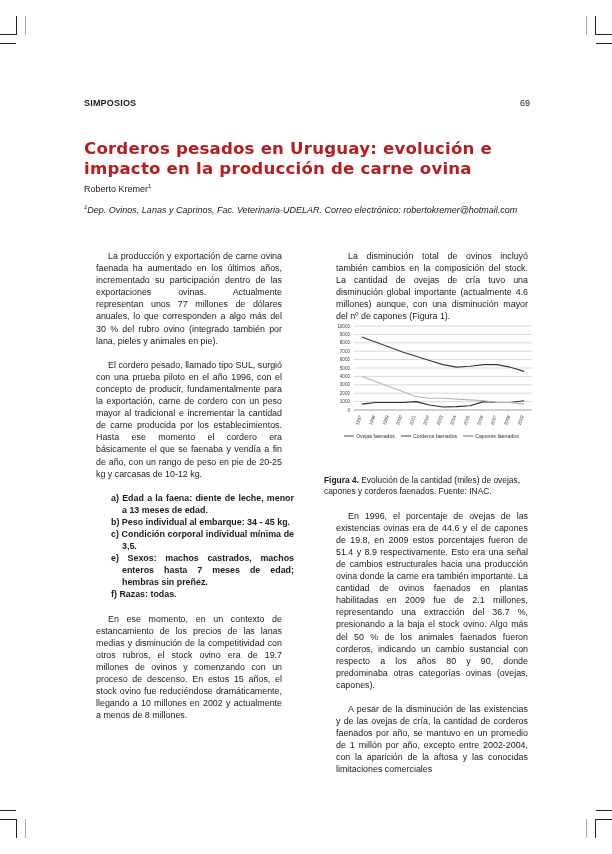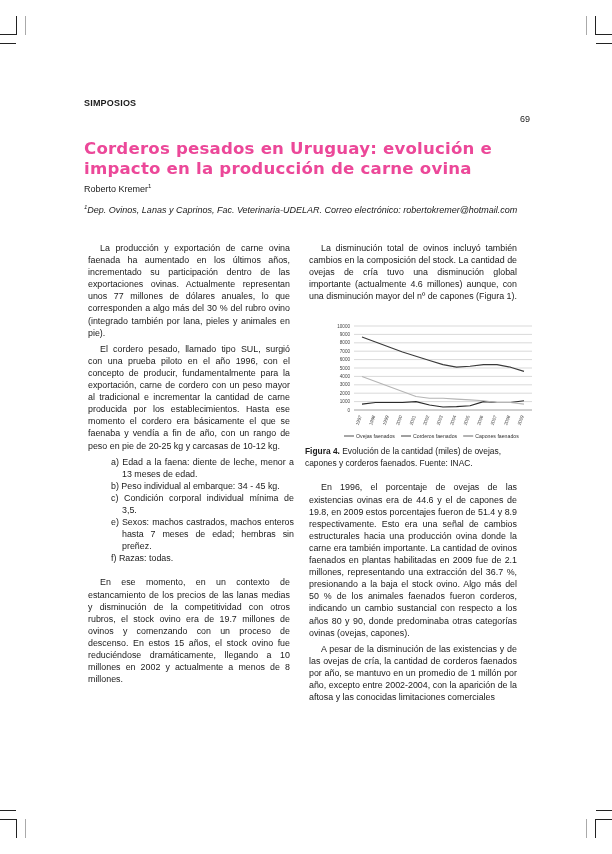--- a/index.html
+++ b/index.html
@@ -1,33 +1,33 @@
 <!DOCTYPE html>
 <html><head>
 <meta charset="utf-8">
 <style>
   html, body { margin:0; padding:0; background:#fff; }
   body { width:612px; height:854px; position:relative; overflow:hidden;
          font-family:"Liberation Sans", sans-serif; color:#1a1a1a; }
   .crop { position:absolute; background:#222; }
   .header { position:absolute; left:84px; top:98px; width:446px; height:12px; font-size:9px;text-align:center; }
   .header .sec { position:absolute; left:0; top:0; font-weight:bold; letter-spacing:0.2px; }
-  .header .pg { position:absolute; right:0; top:16px; font-size:9px; }
+  .header .pg { position:absolute; right:0; top:0; font-size:9px; }
   .title { position:absolute; left:84px; top:139px; width:450px; font-family:"DejaVu Sans", sans-serif;
-           font-size:16.6px; line-height:20px; font-weight:bold; letter-spacing:0.2px; color:#ec4899; }
+           font-size:16.6px; line-height:20px; font-weight:bold; letter-spacing:0.2px; color:#b91c1c; }
   .author { position:absolute; left:84px; top:183px; font-size:9px; }
   .author sup, .affil sup { font-size:6px; }
   .affil { position:absolute; left:84px; top:204px; width:450px; font-size:9px; font-style:italic; }
   .col { position:absolute; font-size:8.9px; line-height:12.1px; text-align:justify; }
-  .col p { margin:4px; text-indent:12px; }
+  .col p { margin:12px; text-indent:12px; }
   .col p.gap { margin-top:12px; }
   #colL { left:84px; top:238px; width:210px; }
-  #colR { left:305px; top:238px; width:216px; }
+  #colR { left:324px; top:238px; width:216px; }
   .list { margin:0; padding:0; list-style:none; }
-  .list li { padding-left:38px; text-indent:-11px; text-align:justify; }
+  .list li { padding-left:38px; text-indent:-11px; text-align:justify;font-weight:bold; }
   .chart { position:absolute; left:322px; top:318px; width:215px; height:128px; }
   .chart svg { width:215px; height:128px; }
   .caption { font-size:8.4px; line-height:11.5px; text-align:left; margin-top:0; }
   .caption b { font-weight:bold; }
 </style>
 </head>
 <body>
 
 <div class="crop" style="left:0;top:34px;width:16px;height:1px;"></div>
 <div class="crop" style="left:16px;top:16px;width:1px;height:19px;"></div>

